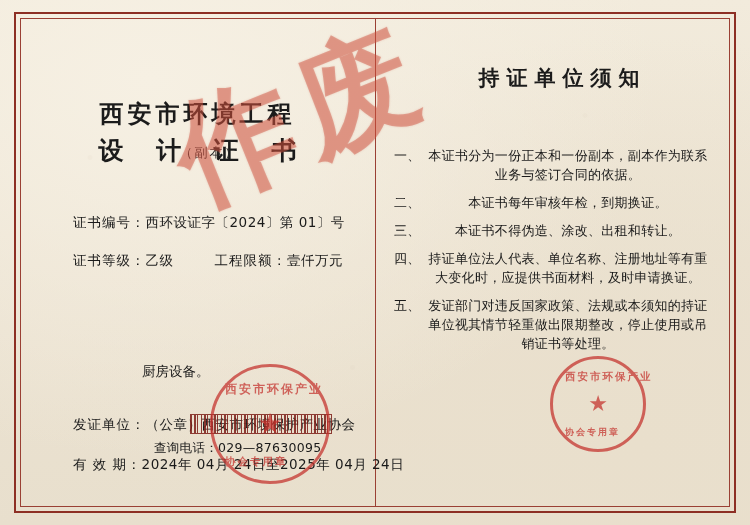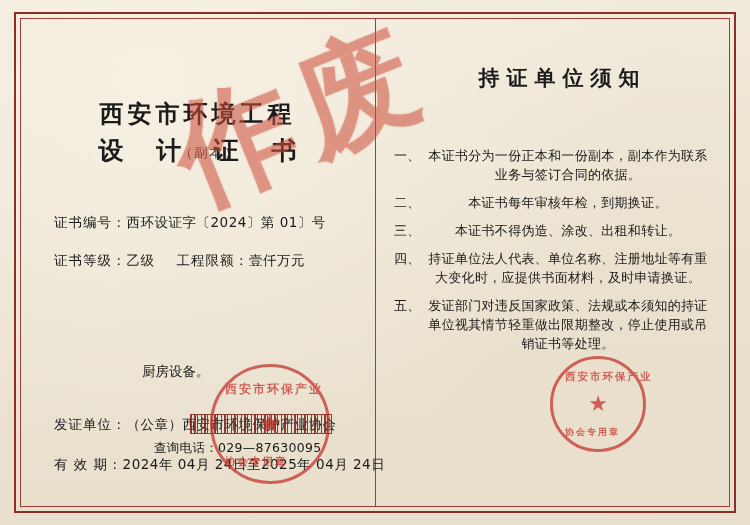--- a/index.html
+++ b/index.html
@@ -111,21 +111,21 @@
     color: #272727;
   }
 
   .field {
     position: absolute;
     font-family: "DejaVu Sans", "Liberation Sans", sans-serif;
     font-size: 13.5px;
     color: #1a1a1a;
     white-space: nowrap;
   }
-  .field .label { letter-spacing: 1px; }
+  .field .label { letter-spacing: 1px; margin-left: 19px; }
   .field .value { letter-spacing: .5px; margin-top: 35px; }
 
   .f-no    { top: 196px; left: 34px; }
   .f-grade { top: 234px; left: 34px; }
   .f-unit  { top: 281px; left: 34px; }
   .f-type  { top: 320px; left: 34px; }
   .f-type2 { top: 345px; left: 122px; }
   .f-issuer{ top: 398px; left: 34px; }
   .f-valid { top: 438px; left: 34px; }
 

